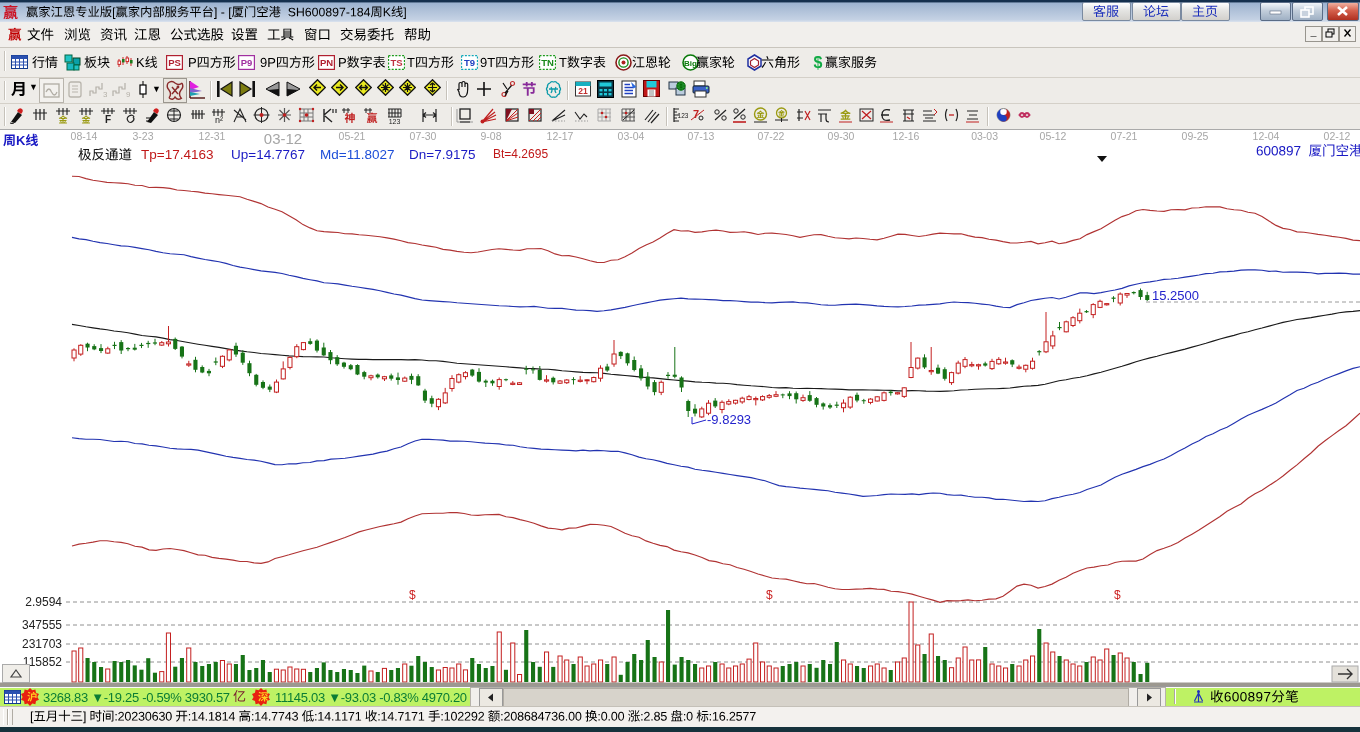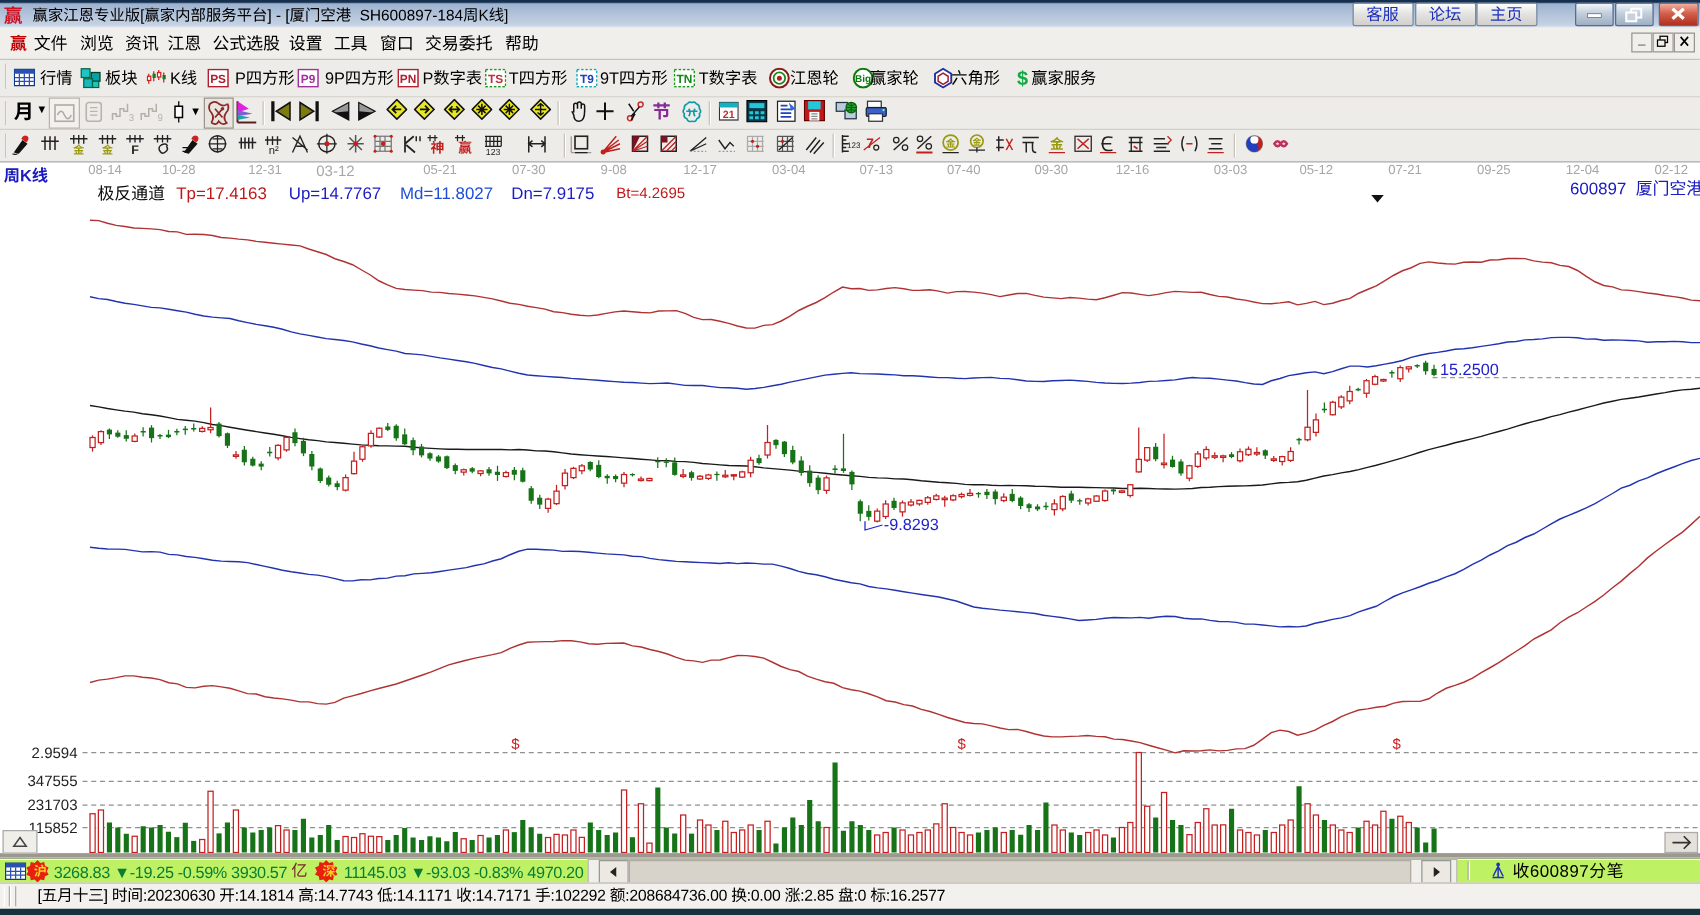--- a/index.html
+++ b/index.html
@@ -452,33 +452,33 @@
         <path d="M8.5 2.5 a6.5 6.5 0 0 1 0 13 a3.25 3.25 0 0 1 0 -6.5 a3.25 3.25 0 0 0 0 -6.5" fill="#c02020"></path>
         <path d="M8.5 2.5 a6.5 6.5 0 0 0 0 13 a3.25 3.25 0 0 0 0 -6.5 a3.25 3.25 0 0 1 0 -6.5" fill="#2040c0"></path>
       </svg></span>
     <span class="abs" style="left:1016px;top:2px"><svg width="18" height="20">
         <path d="M8.5 9 q-2.5 -4 -5 0 q2.5 4 5 0 q2.5 -4 5 0 q-2.5 4 -5 0" fill="none" stroke="#c03060" stroke-width="2"></path>
       </svg></span>
 </div>
 <div id="chartbox">
 </div>
 <span style="position:absolute;left:54px;top:130px;width:60px;text-align:center;font-size:10.5px;color:#a6a6a6">08-14</span>
-<span style="position:absolute;left:113px;top:130px;width:60px;text-align:center;font-size:10.5px;color:#a6a6a6">10-28</span>
+<span style="position:absolute;left:113px;top:130px;width:60px;text-align:center;font-size:10.5px;color:#a6a6a6">3-23</span>
 <span style="position:absolute;left:182px;top:130px;width:60px;text-align:center;font-size:10.5px;color:#a6a6a6">12-31</span>
-<span style="position:absolute;left:253px;top:130px;width:60px;font-size:12px;color:#a6a6a6">03-12</span>
+<span style="position:absolute;left:253px;top:130px;width:60px;text-align:center;font-size:15px;color:#a6a6a6">03-12</span>
 <span style="position:absolute;left:322px;top:130px;width:60px;text-align:center;font-size:10.5px;color:#a6a6a6">05-21</span>
 <span style="position:absolute;left:393px;top:130px;width:60px;text-align:center;font-size:10.5px;color:#a6a6a6">07-30</span>
 <span style="position:absolute;left:461px;top:130px;width:60px;text-align:center;font-size:10.5px;color:#a6a6a6">9-08</span>
 <span style="position:absolute;left:530px;top:130px;width:60px;text-align:center;font-size:10.5px;color:#a6a6a6">12-17</span>
 <span style="position:absolute;left:601px;top:130px;width:60px;text-align:center;font-size:10.5px;color:#a6a6a6">03-04</span>
 <span style="position:absolute;left:671px;top:130px;width:60px;text-align:center;font-size:10.5px;color:#a6a6a6">07-13</span>
-<span style="position:absolute;left:741px;top:130px;width:60px;text-align:center;font-size:10.5px;color:#a6a6a6">07-40</span>
+<span style="position:absolute;left:741px;top:130px;width:60px;text-align:center;font-size:10.5px;color:#a6a6a6">07-22</span>
 <span style="position:absolute;left:811px;top:130px;width:60px;text-align:center;font-size:10.5px;color:#a6a6a6">09-30</span>
 <span style="position:absolute;left:876px;top:130px;width:60px;text-align:center;font-size:10.5px;color:#a6a6a6">12-16</span>
-<span style="position:absolute;left:971px;top:130px;width:60px;text-align:left;font-size:10.5px;color:#a6a6a6">03-03</span>
+<span style="position:absolute;left:938px;top:130px;width:60px;text-align:right;font-size:10.5px;color:#a6a6a6">03-03</span>
 <span style="position:absolute;left:1023px;top:130px;width:60px;text-align:center;font-size:10.5px;color:#a6a6a6">05-12</span>
 <span style="position:absolute;left:1094px;top:130px;width:60px;text-align:center;font-size:10.5px;color:#a6a6a6">07-21</span>
 <span style="position:absolute;left:1165px;top:130px;width:60px;text-align:center;font-size:10.5px;color:#a6a6a6">09-25</span>
 <span style="position:absolute;left:1236px;top:130px;width:60px;text-align:center;font-size:10.5px;color:#a6a6a6">12-04</span>
 <span style="position:absolute;left:1307px;top:130px;width:60px;text-align:center;font-size:10.5px;color:#a6a6a6">02-12</span>
 
 <span class="abs" style="left:141px;top:147px;font-size:13.5px;color:#c01818">Tp=17.4163</span>
 <span class="abs" style="left:231px;top:147px;font-size:13.5px;color:#1b1bc4">Up=14.7767</span>
 <span class="abs" style="left:320px;top:147px;font-size:13.5px;color:#1d4ed8">Md=11.8027</span>
 <span class="abs" style="left:409px;top:147px;font-size:13.5px;color:#1b1bc4">Dn=7.9175</span>

